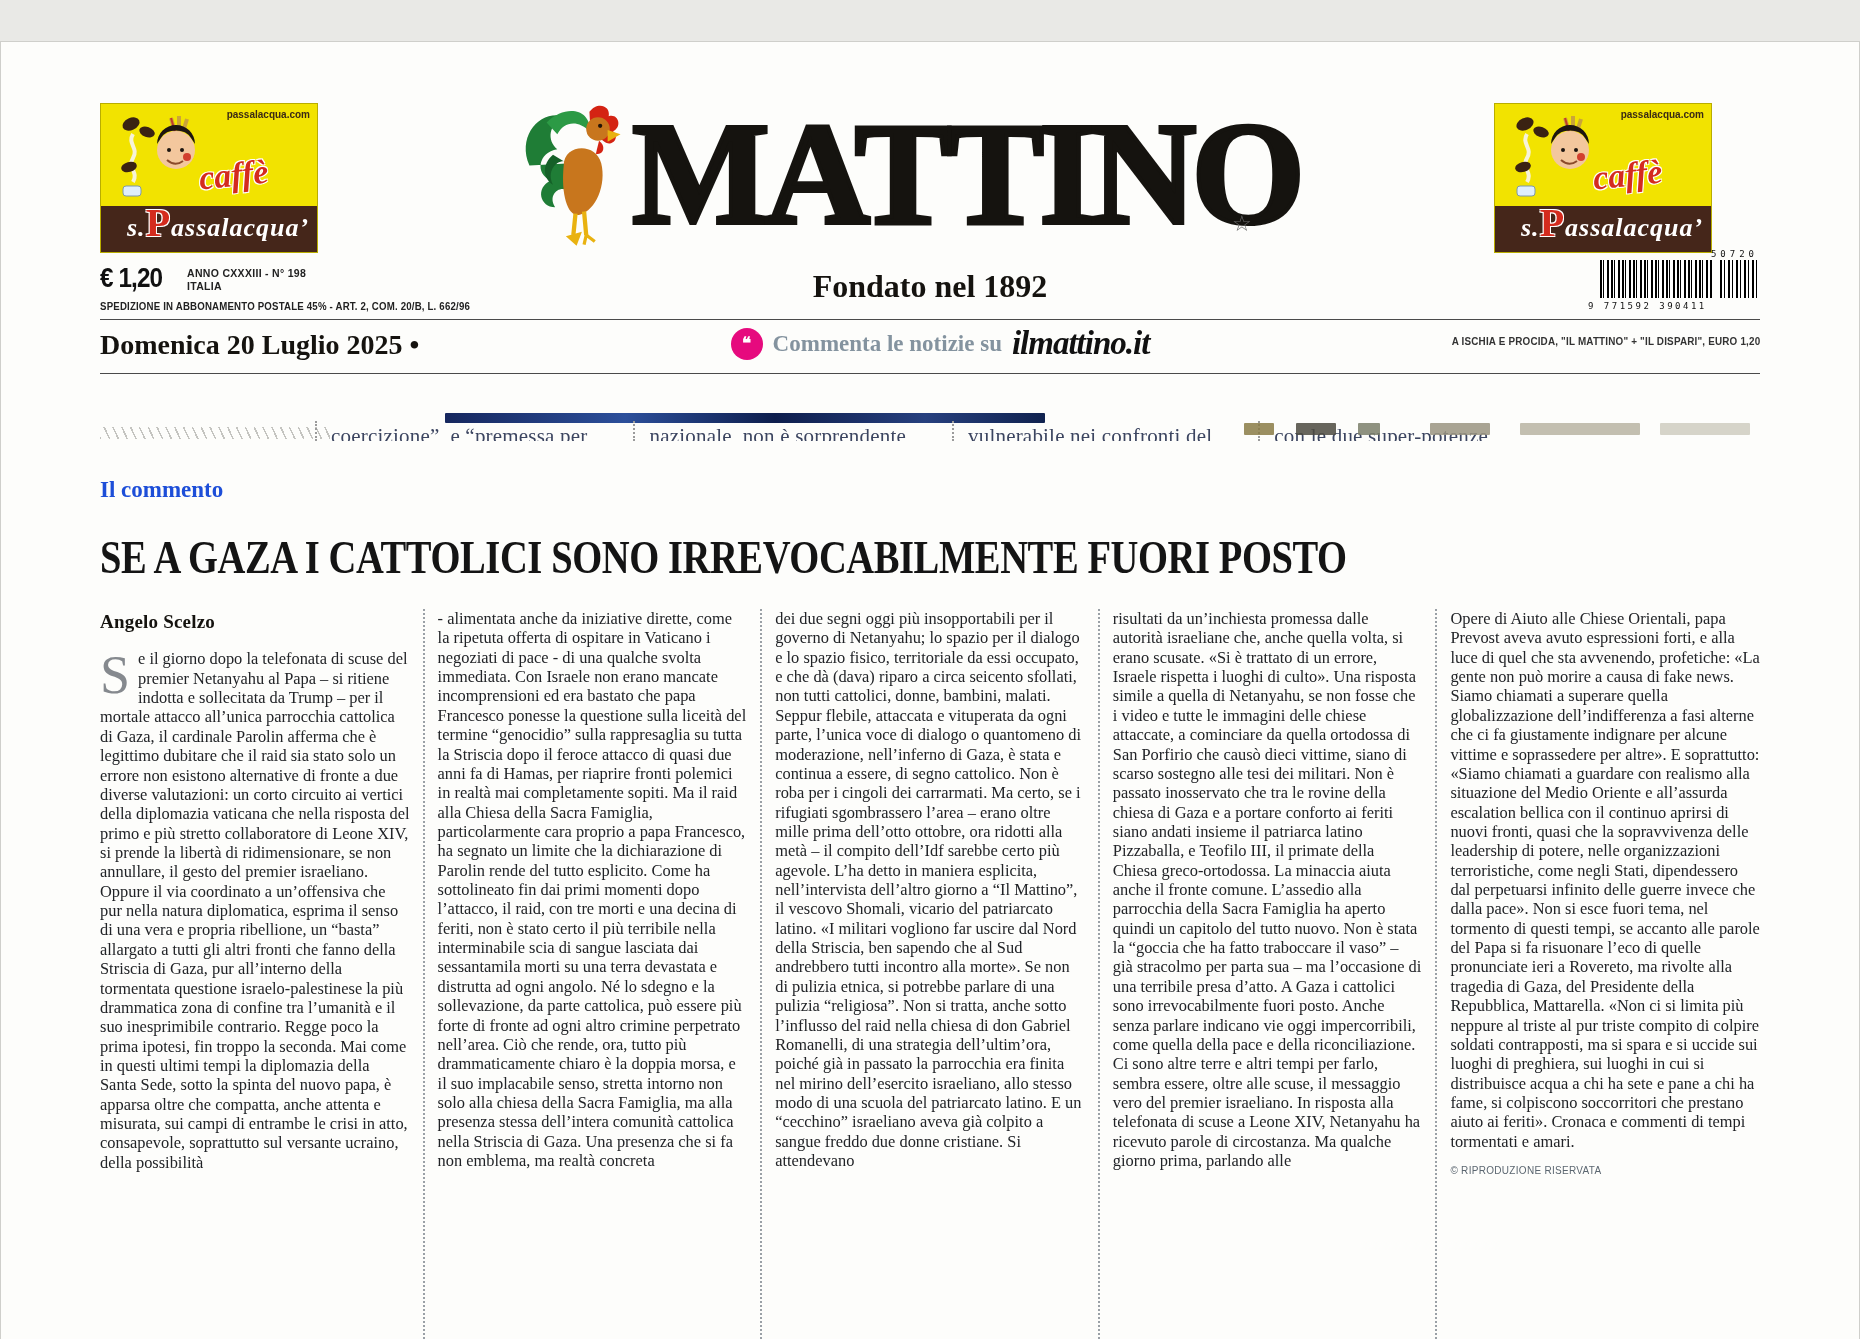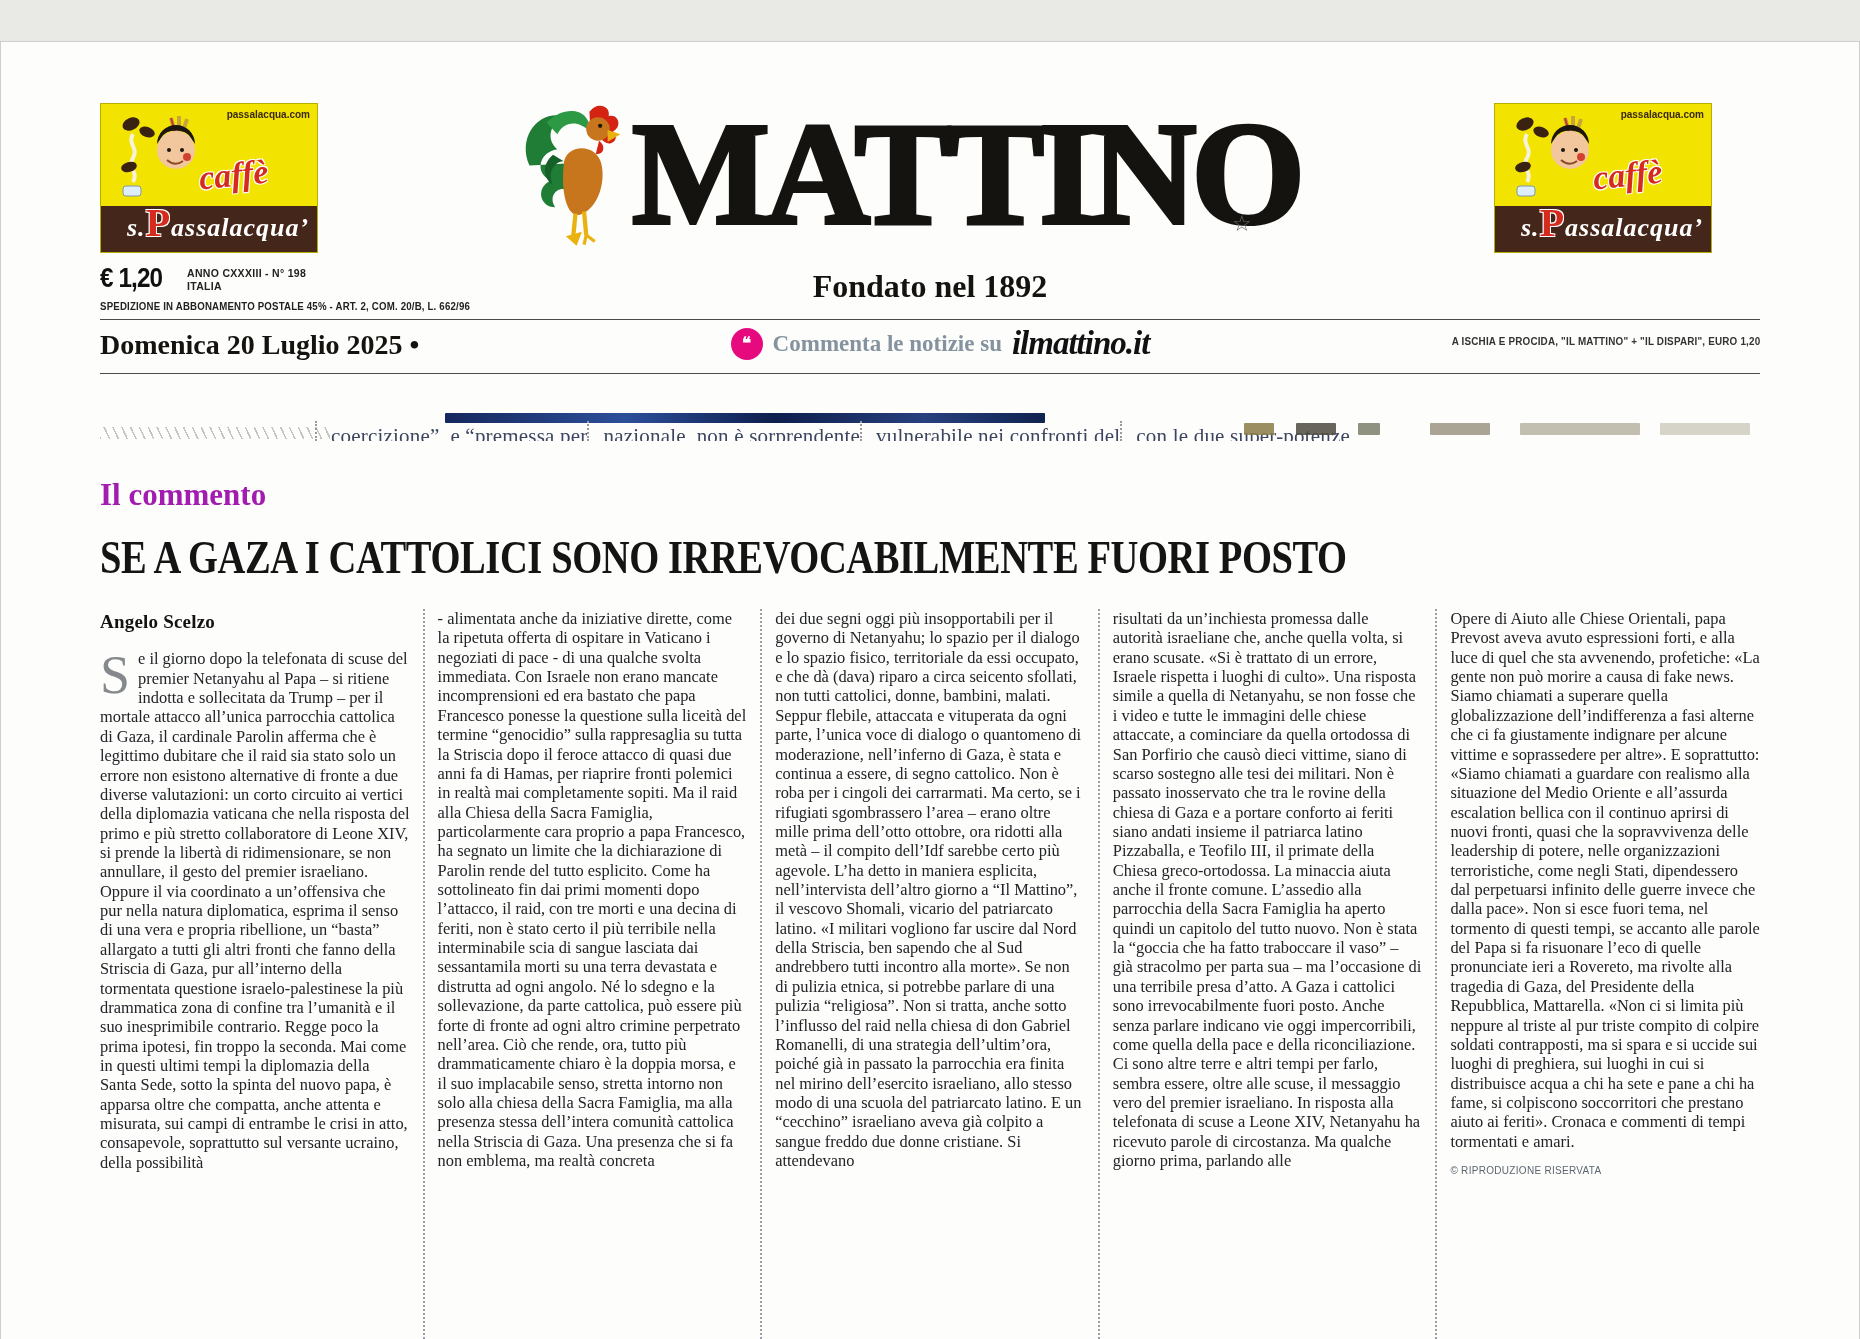--- a/index.html
+++ b/index.html
@@ -129,38 +129,38 @@
     position:absolute;left:0;top:18px;width:230px;height:12px;
     background:repeating-linear-gradient(65deg,#c4c4c0 0 1.5px,transparent 1.5px 8px);
   }
   .teaser .bluebar{
     position:absolute;left:345px;top:4px;width:600px;height:10px;
     background:linear-gradient(90deg,#16275e 0%,#2c4f9a 30%,#0e1e4d 55%,#27407e 80%,#10224f 100%);
     border-radius:1px;
   }
   .teaser .frags{
     position:absolute;left:215px;top:12px;right:0;height:20px;overflow:hidden;
-    display:flex;white-space:nowrap;
+    display:flex;gap:46px;white-space:nowrap;
   }
   .teaser .frag{
     font-size:21px;color:#3c4560;letter-spacing:.2px;
     border-left:2px dotted #9b9b9b;padding-left:14px;
     line-height:30px; 
   }
   .teaser .blob{position:absolute;top:14px;height:12px;border-radius:1px;opacity:.85;}
   .b1{left:1144px;width:30px;background:#8a7b45;}
   .b2{left:1196px;width:40px;background:#4c4a40;}
   .b3{left:1258px;width:22px;background:#7b7f6a;}
   .b4{left:1330px;width:60px;background:#9a9480;}
   .b5{left:1420px;width:120px;background:#b9b4a2;}
   .b6{left:1560px;width:90px;background:#cfccbf;}
   
   .kicker{
     position:absolute;left:100px;top:436px;
-    font-size:31px;font-weight:bold;color:#a21caf;
+    font-size:23px;font-weight:bold;color:#1d4ed8;
   }
   .headline{
     position:absolute;left:100px;top:492px;width:1660px;
     font-size:47px;font-weight:bold;color:#141414;
     letter-spacing:-.5px;line-height:1.05;
     transform:scaleX(.82);transform-origin:left;
     white-space:nowrap;
   }
   .cols{
     position:absolute;left:100px;top:568px;width:1660px;height:742px;
@@ -262,20 +262,26 @@
     <span class="price">€ 1,20</span>
     <span class="edition">
       <span>ANNO CXXXIII - N° 198</span><br>
       <span>ITALIA</span>
     </span>
   </div>
   <div class="postal">SPEDIZIONE IN ABBONAMENTO POSTALE 45% - ART. 2, COM. 20/B, L. 662/96</div>
 
   <div class="founded">Fondato nel 1892</div>
 
+  <div class="barcode">
+    <div class="top-num">50720</div>
+    <div class="bars-main"></div>
+    <div class="bars-right"></div>
+    <div class="bot-num">9 771592 390411</div>
+  </div>
 
   <div class="rule r1"></div>
 
   <div class="date-line">Domenica 20 Luglio 2025 •</div>
   <div class="comment-row">
     <span class="bubble">
         <span>❝</span>
       </span>
     <span class="comment-cta">Commenta le notizie su</span>
     <span class="site-logo">ilmattino.it</span>

